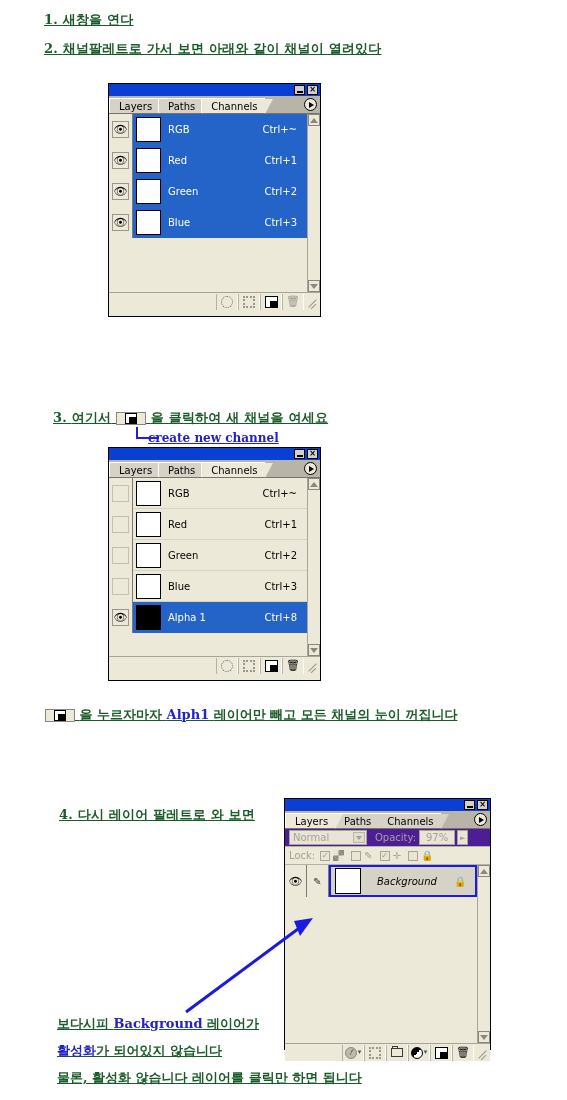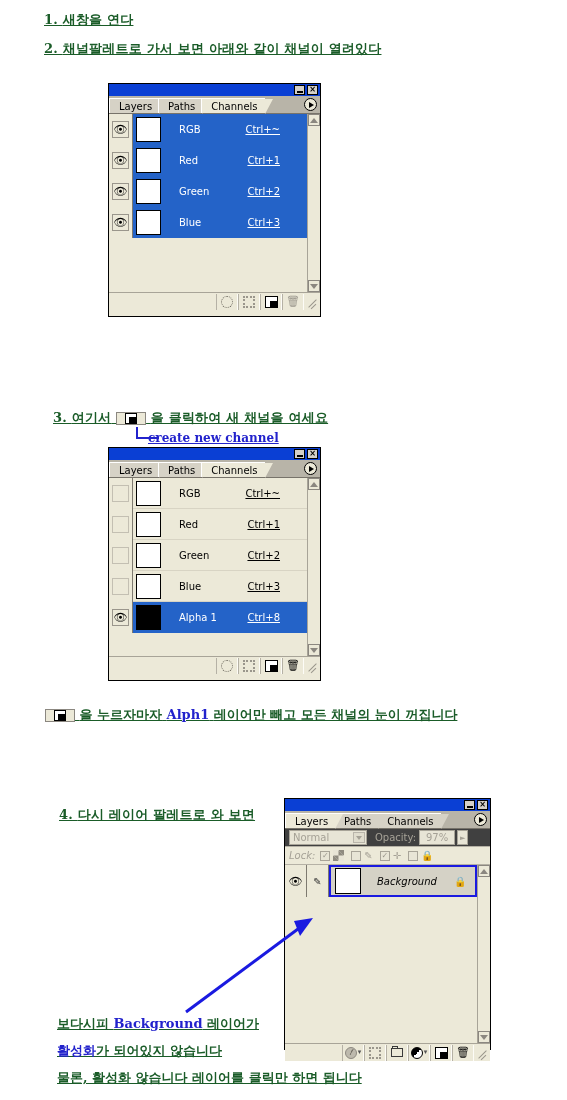--- a/index.html
+++ b/index.html
@@ -113,23 +113,23 @@
     display:flex;align-items:center;justify-content:center;
   }
   .eyebox.empty{border:1px solid #c3bfb2;}
   .eye{font-size:11px;line-height:11px;color:#000;}
   .thumb{
     width:25px;height:25px;background:#fff;border:1px solid #000;
     margin-left:3px;flex:none;box-sizing:border-box;
   }
   .thumb.black{background:#000;}
   .chan-name{
-    font-size:10px;margin-left:18px;flex:1;white-space:nowrap;
-  }
-  .chan-key{font-size:10px;margin-right:27px;white-space:nowrap;text-decoration:underline;}
+    font-size:10px;margin-left:7px;flex:1;white-space:nowrap;
+  }
+  .chan-key{font-size:10px;margin-right:10px;white-space:nowrap;}
 
   .scrollbar{
     position:absolute;top:0;right:0;width:13px;bottom:0;
     background:#ece9d8;border-left:1px solid #a8a498;
     box-sizing:border-box;
   }
   .sb-btn{
     width:12px;height:12px;background:#ece9d8;
     border:1px solid #8b8780;box-sizing:border-box;
     display:flex;align-items:center;justify-content:center;
@@ -184,21 +184,21 @@
   }
   .ic-adj{
     width:12px;height:12px;border-radius:50%;border:1px solid #000;box-sizing:border-box;
     background:linear-gradient(135deg,#000 0 50%,#fff 50% 100%);
   }
   .mini-caret{font-size:7px;color:#555;margin-left:1px;}
 
   
   .mode-row{
     height:18px;display:flex;align-items:center;padding:0 4px;
-    border-bottom:1px solid #b5b1a5;box-sizing:border-box;background:#404040;
+    border-bottom:1px solid #b5b1a5;box-sizing:border-box;background:#4c1d95;
   }
   .combo{
     width:78px;height:15px;background:#e8e5d6;border:1px solid #a8a498;
     box-sizing:border-box;display:flex;align-items:center;
     font-size:10px;color:#a5a196;padding-left:3px;position:relative;
   }
   .combo-btn{
     position:absolute;right:1px;top:1px;width:12px;height:11px;
     background:#e0ddce;border:1px solid #b9b5aa;box-sizing:border-box;
     display:flex;align-items:center;justify-content:center;
@@ -212,21 +212,21 @@
   }
   .opstep{
     width:11px;height:15px;border:1px solid #a8a498;box-sizing:border-box;
     background:#e8e5d6;display:flex;align-items:center;justify-content:center;
     font-size:7px;color:#a5a196;margin-left:2px;
   }
   .lock-row{
     height:18px;display:flex;align-items:center;padding:0 4px;
     border-bottom:1px solid #b5b1a5;box-sizing:border-box;background:#ece9d8;gap:3px;
   }
-  .lock-lbl{font-size:10px;color:#a5a196;margin-right:2px;font-style:italic;}
+  .lock-lbl{font-size:10px;color:#a5a196;margin-right:2px;}
   .cbx{
     width:10px;height:10px;border:1px solid #a8a498;background:#e8e5d6;
     box-sizing:border-box;display:flex;align-items:center;justify-content:center;
     font-size:8px;line-height:8px;color:#9a968c;
   }
   .lk-icon{font-size:10px;color:#a5a196;margin-right:4px;}
   .checker{
     width:11px;height:11px;
     background:
       linear-gradient(45deg,#8f8b80 25%,transparent 25%,transparent 75%,#8f8b80 75%),

